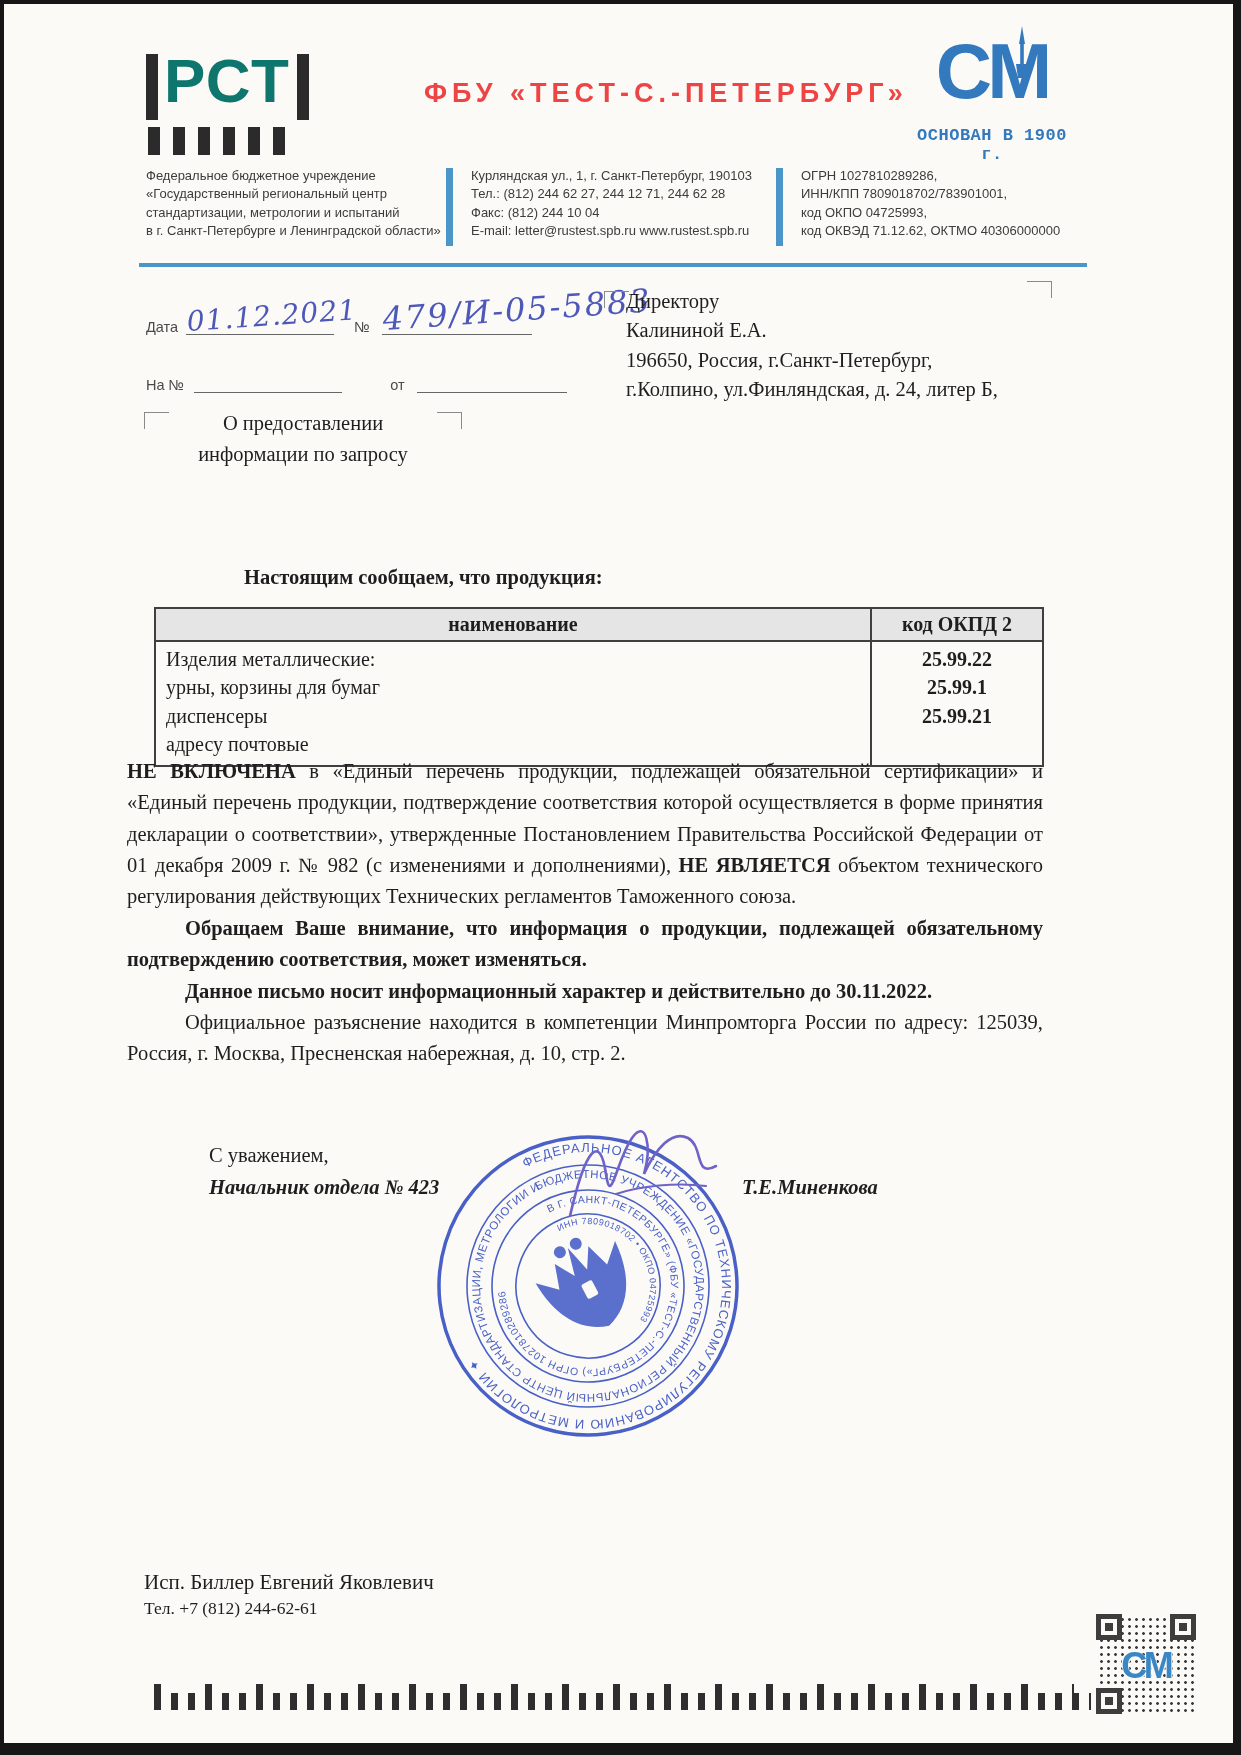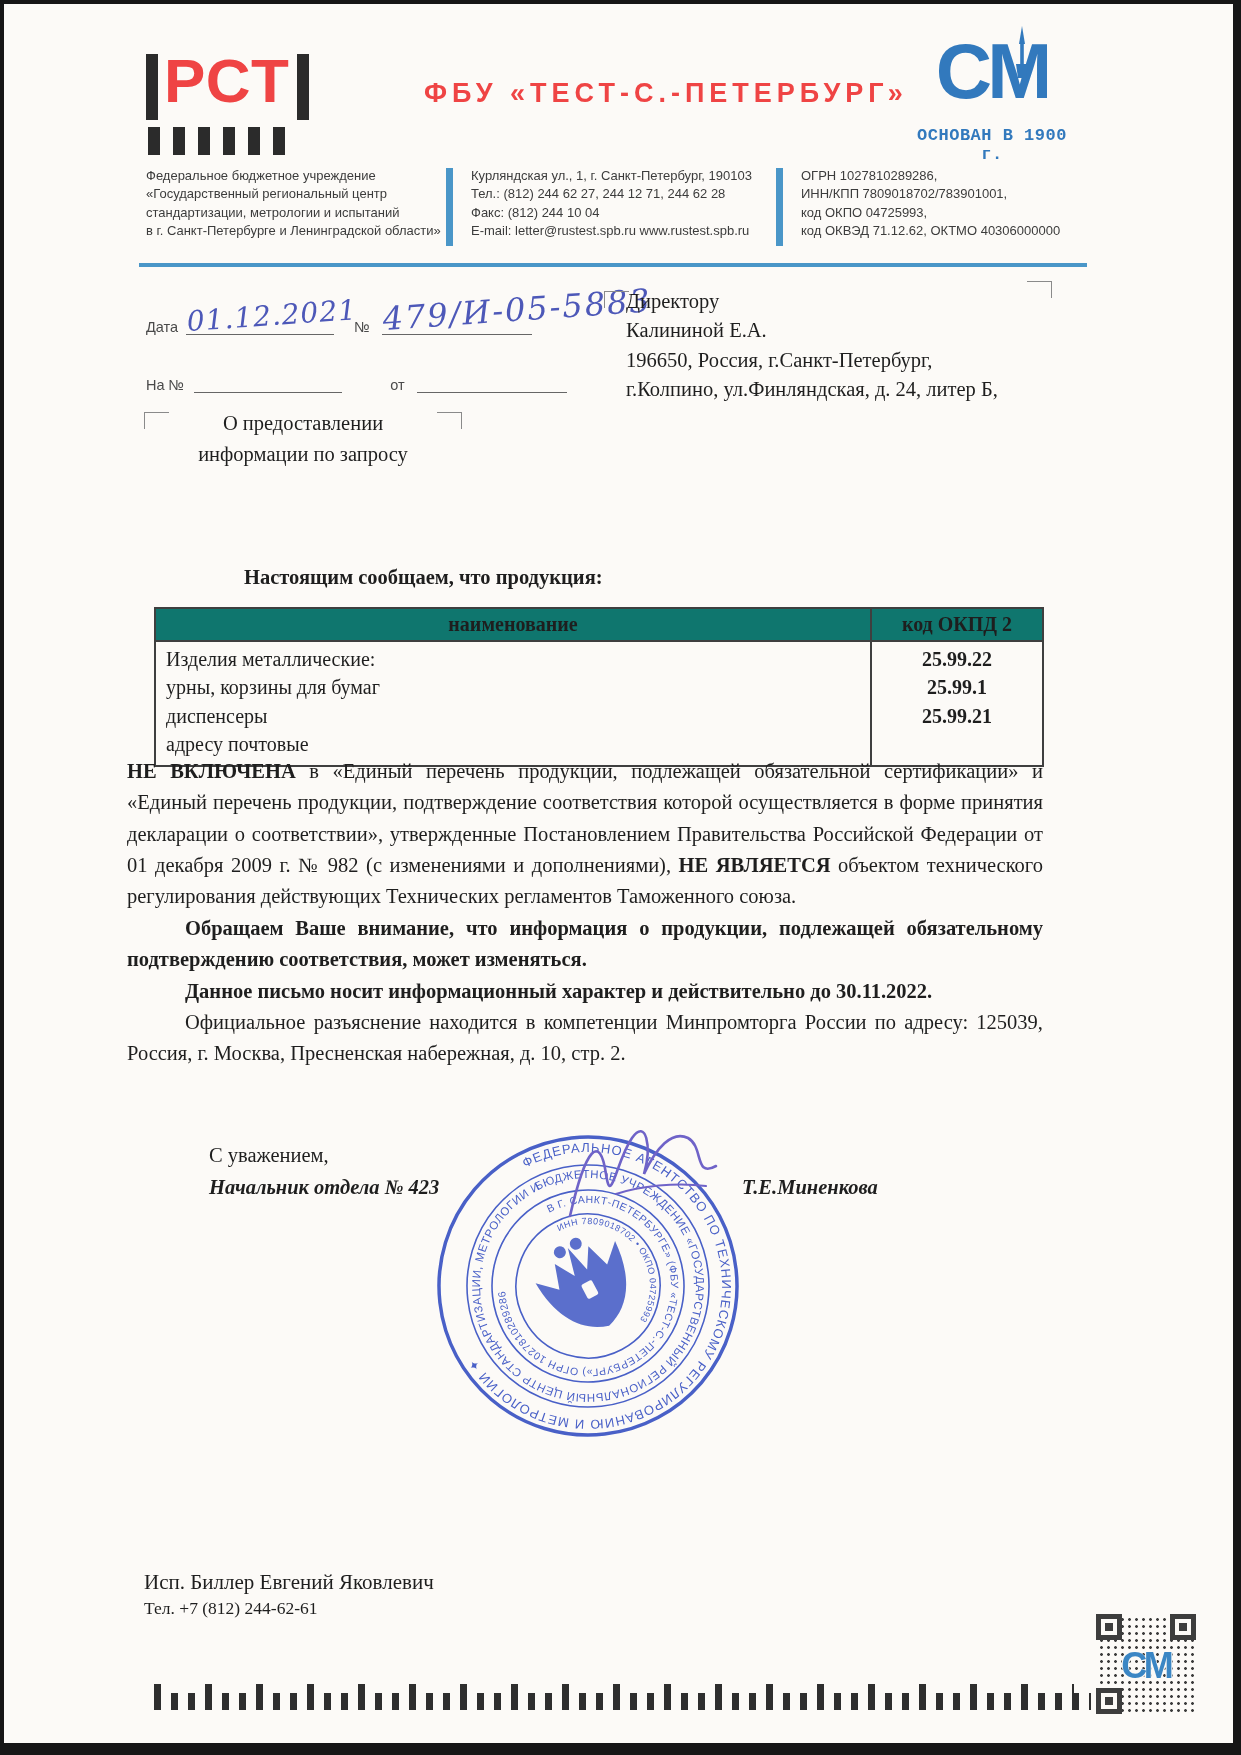--- a/index.html
+++ b/index.html
@@ -7,21 +7,21 @@
     position:relative;width:1241px;height:1755px;margin:0 auto;
     background:#fcfaf7;box-sizing:border-box;
     border:solid #161616;border-width:4px 8px 12px 4px;
     font-family:"Liberation Serif",serif;color:#1e1e1e;overflow:hidden;
   }
   
   .rst-logo{position:absolute;left:142px;top:50px;width:215px;}
   .rst-top{display:flex;align-items:flex-start;}
   .rst-bar{width:12px;height:66px;background:#2b2b2b;}
   .rst-letters{font-family:"Liberation Sans",sans-serif;font-weight:bold;font-size:62px;
-    line-height:62px;letter-spacing:2px;color:#ef4444;margin:-4px 6px 0 6px;}
+    line-height:62px;letter-spacing:2px;color:#0f766e;margin:-4px 6px 0 6px;}
   .rst-bottom{display:flex;gap:13px;margin-top:7px;margin-left:2px;}
   .rst-bottom span{width:12px;height:28px;background:#2b2b2b;display:block;}
   .org-title{position:absolute;left:420px;top:74px;font-family:"Liberation Sans",sans-serif;
     font-weight:bold;font-size:27px;letter-spacing:5px;color:#ef4444;white-space:nowrap;}
   .cm-logo{position:absolute;left:903px;top:28px;width:170px;text-align:center;}
   .cm-letters{font-family:"Liberation Sans",sans-serif;font-weight:bold;font-size:78px;
     line-height:78px;color:#3279bd;letter-spacing:-4px;}
   .cm-spire{position:absolute;left:76px;top:-6px;}
   .founded{margin-top:16px;font-family:Liberation Mono, monospace;font-weight:bold;
     font-size:17px;color:#3279bd;letter-spacing:0.5px;}
@@ -49,21 +49,21 @@
   .subject .c-tl{left:0;top:4px;}
   .subject .c-tr{right:0;top:4px;}
   .recipient{position:absolute;left:622px;top:283px;width:420px;font-size:20.5px;line-height:1.43;}
   .recipient .c-tl{left:-22px;top:4px;}
   .recipient .c-tr{right:-6px;top:-6px;}
   
   .intro{position:absolute;left:240px;top:562px;font-weight:bold;font-size:20.5px;}
   table.products{position:absolute;left:150px;top:603px;width:890px;border-collapse:collapse;
     font-size:20px;}
   table.products th,table.products td{border:2px solid #3f3f3f;}
-  table.products th{background:#0f766e;font-weight:bold;padding:4px 6px;}
+  table.products th{background:#e5e5e5;font-weight:bold;padding:4px 6px;}
   table.products td{vertical-align:top;padding:3px 10px 6px 10px;}
   .tbl-line{line-height:1.42;}
   .code-col{width:150px;text-align:center;font-weight:bold;}
   .main-text{position:absolute;left:123px;top:752px;width:916px;font-size:20.5px;
     line-height:1.53;text-align:justify;}
   .main-text p{margin:0;}
   .main-text .ind{text-indent:58px;}
   .main-text .b{font-weight:bold;}
   
   .closing{position:absolute;left:205px;top:1140px;font-size:20.5px;}

